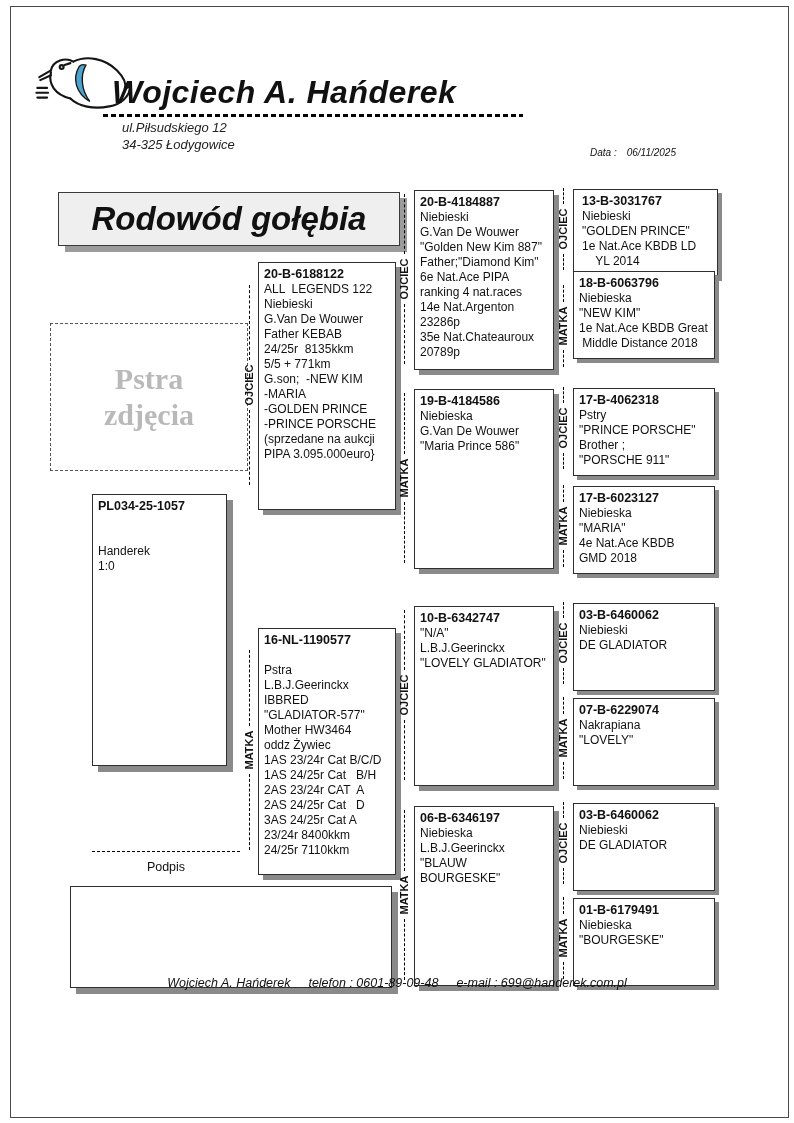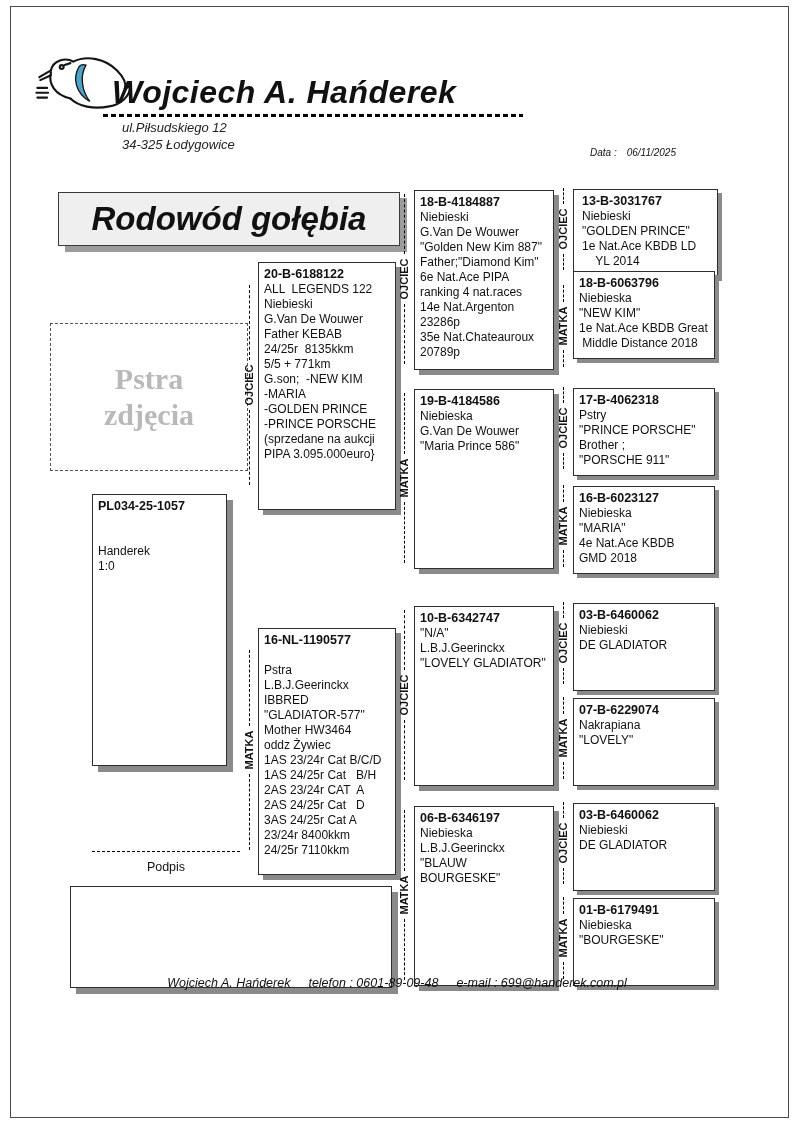--- a/index.html
+++ b/index.html
@@ -120,21 +120,21 @@
 1AS 23/24r Cat B/C/D
 1AS 24/25r Cat   B/H
 2AS 23/24r CAT  A
 2AS 24/25r Cat   D
 3AS 24/25r Cat A
 23/24r 8400kkm
 24/25r 7110kkm</div>
 </div>
 
 <div class="pbox" style="left:414px;top:190px;width:128px;height:172px;">
-  <div class="ring">18-B-4184887</div>
+  <div class="ring">20-B-4184887</div>
   <div class="lines">Niebieski
 G.Van De Wouwer
 "Golden New Kim 887"
 Father;"Diamond Kim"
 6e Nat.Ace PIPA
 ranking 4 nat.races
 14e Nat.Argenton
 23286p
 35e Nat.Chateauroux
 20789p</div>
@@ -173,21 +173,21 @@
  Middle Distance 2018</div>
 </div>
 <div class="pbox" style="left:573px;top:388px;width:130px;height:80px;box-shadow:4px 4px 0 #8a8a8a;">
   <div class="ring">17-B-4062318</div>
   <div class="lines">Pstry
 "PRINCE PORSCHE"
 Brother ;
 "PORSCHE 911"</div>
 </div>
 <div class="pbox" style="left:573px;top:486px;width:130px;height:80px;box-shadow:4px 4px 0 #8a8a8a;">
-  <div class="ring">16-B-6023127</div>
+  <div class="ring">17-B-6023127</div>
   <div class="lines">Niebieska
 "MARIA"
 4e Nat.Ace KBDB
 GMD 2018</div>
 </div>
 <div class="pbox" style="left:573px;top:603px;width:130px;height:80px;box-shadow:4px 4px 0 #8a8a8a;">
   <div class="ring">03-B-6460062</div>
   <div class="lines">Niebieski
 DE GLADIATOR</div>
 </div>

